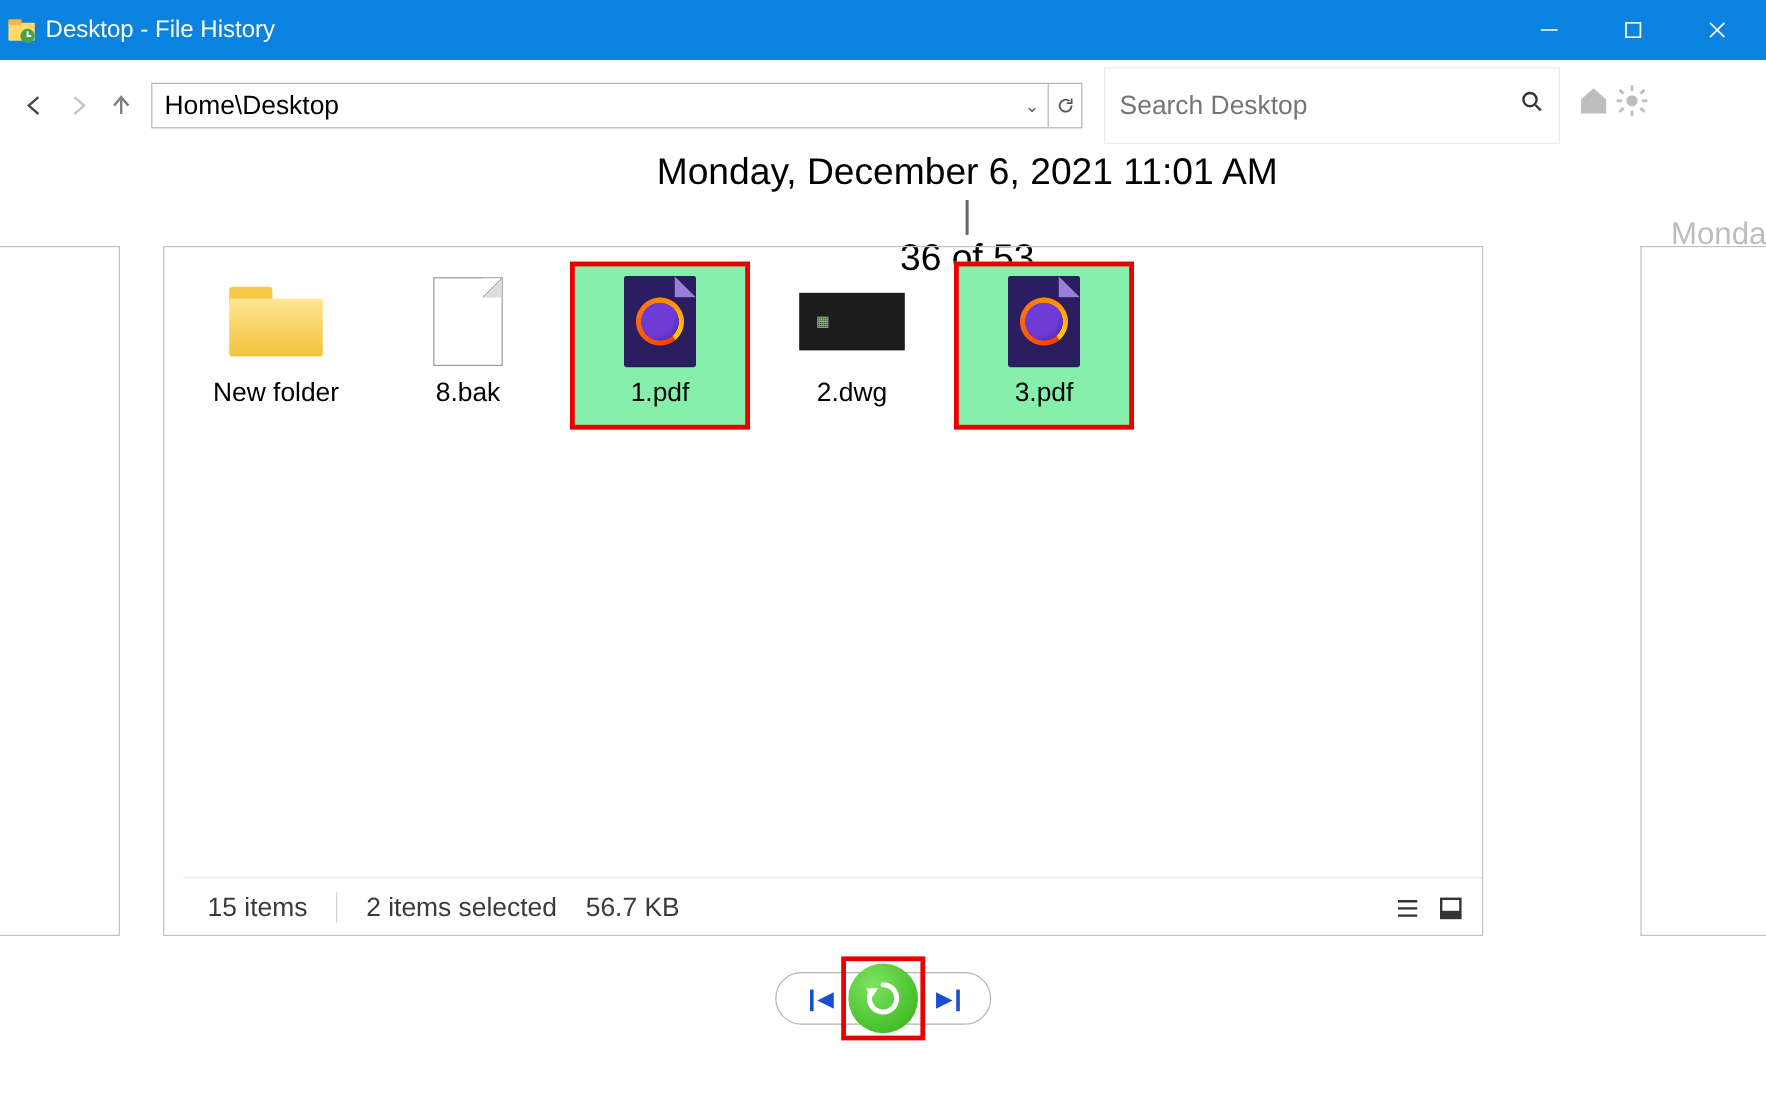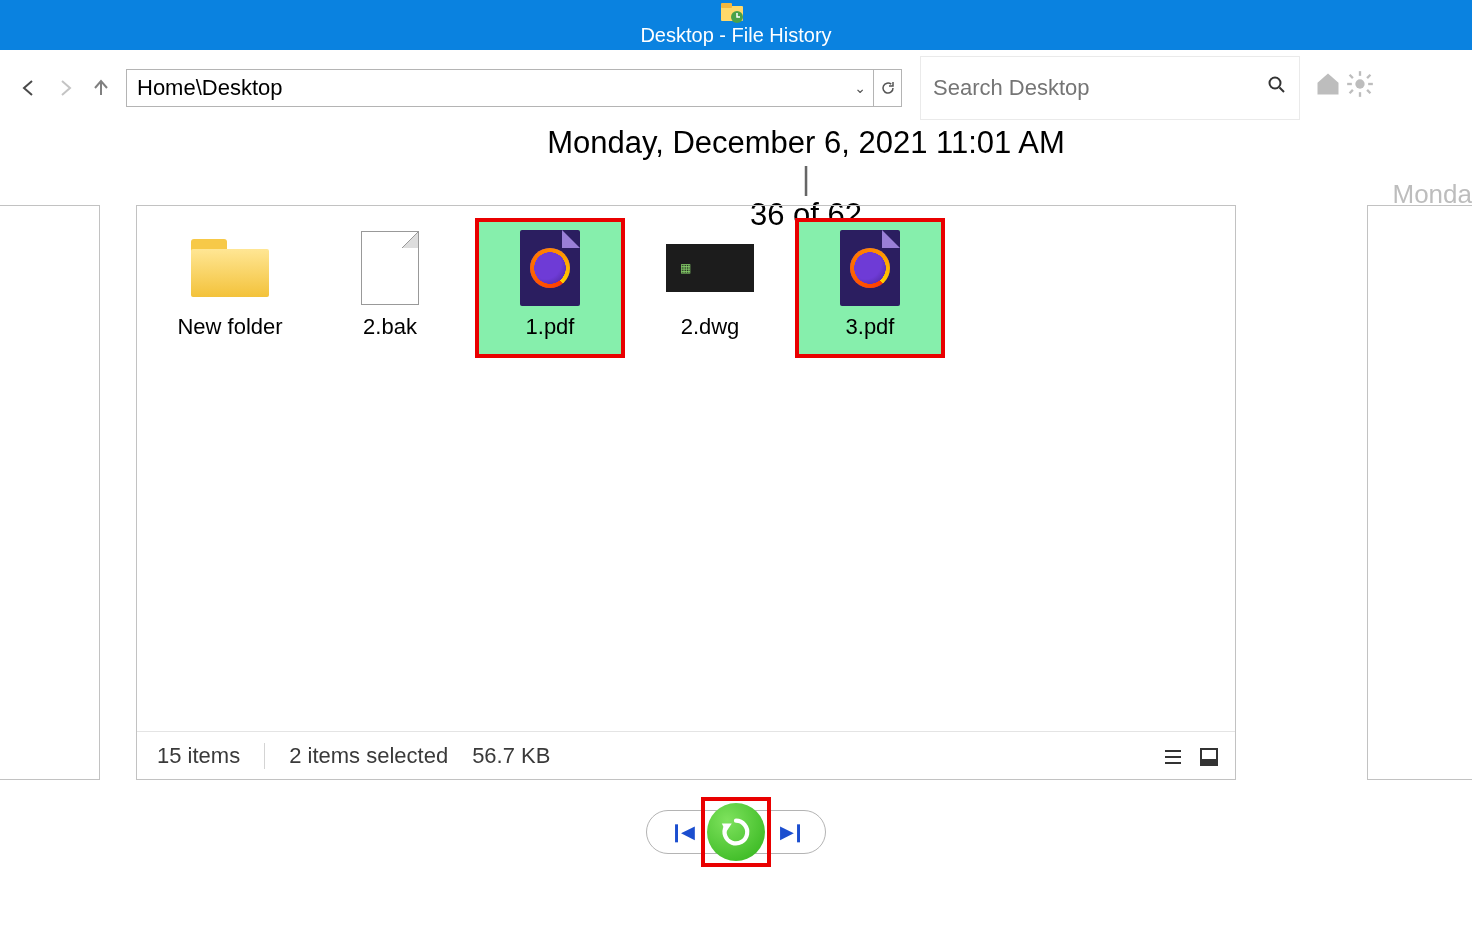--- a/index.html
+++ b/index.html
@@ -12,21 +12,20 @@
       position: relative;
     }
     
     .titlebar {
       height: 50px;
       background: #0a82e0;
       display: flex;
       align-items: center;
       padding: 0 6px;
       color: #ffffff;
-      flex-direction: column;
     }
     .titlebar-icon {
       width: 24px;
       height: 24px;
       margin-right: 8px;
       position: relative;
     }
     .titlebar-title {
       font-size: 20px;
       font-weight: 400;
@@ -292,21 +291,21 @@
       align-items: center;
       justify-content: flex-start;
       padding-left: 14px;
       color: #8ad66c;
       font-size: 12px;
     }
     
     .status-bar {
       position: absolute;
       bottom: 0;
-      left: 0;
+      left: 16px;
       right: 0;
       height: 48px;
       border-top: 1px solid #e4e4e4;
       display: flex;
       align-items: center;
       padding: 0 20px;
       font-size: 22px;
       color: #3a3a3a;
       gap: 24px;
     }
@@ -468,21 +467,21 @@
             <rect x="18.5" y="3.5" width="2" height="4" transform="rotate(45 19.5 5.5)"></rect>
           </g>
         </svg>
     </div>
   </div>
 </div>
 
 <div class="header-row">
   <span>Monday, December 6, 2021 11:01 AM</span>
   <span class="sep">|</span>
-  <span>36 of 62</span>
+  <span>36 of 53</span>
 </div>
 <div class="header-peek">Monda</div>
 
 <div class="content-area">
   <div class="panel-left-ghost"></div>
   <div class="panel-right-ghost"></div>
 
   <div class="main-panel">
     <div class="file-grid" id="file-grid">
         <div class="file-item">
@@ -491,21 +490,21 @@
               <div class="folder-back"></div>
               <div class="folder-body"></div>
             </div>
           </div>
           <div class="file-label">New folder</div>
         </div>
         <div class="file-item">
           <div class="file-icon-wrap">
             <div class="blank-file"></div>
           </div>
-          <div class="file-label">2.bak</div>
+          <div class="file-label">8.bak</div>
         </div>
         <div class="file-item selected">
           <div class="file-icon-wrap">
             <div class="pdf-icon">
               <div class="ff-globe"></div>
             </div>
           </div>
           <div class="file-label">1.pdf</div>
           <div class="highlight-border"></div>
         </div>

